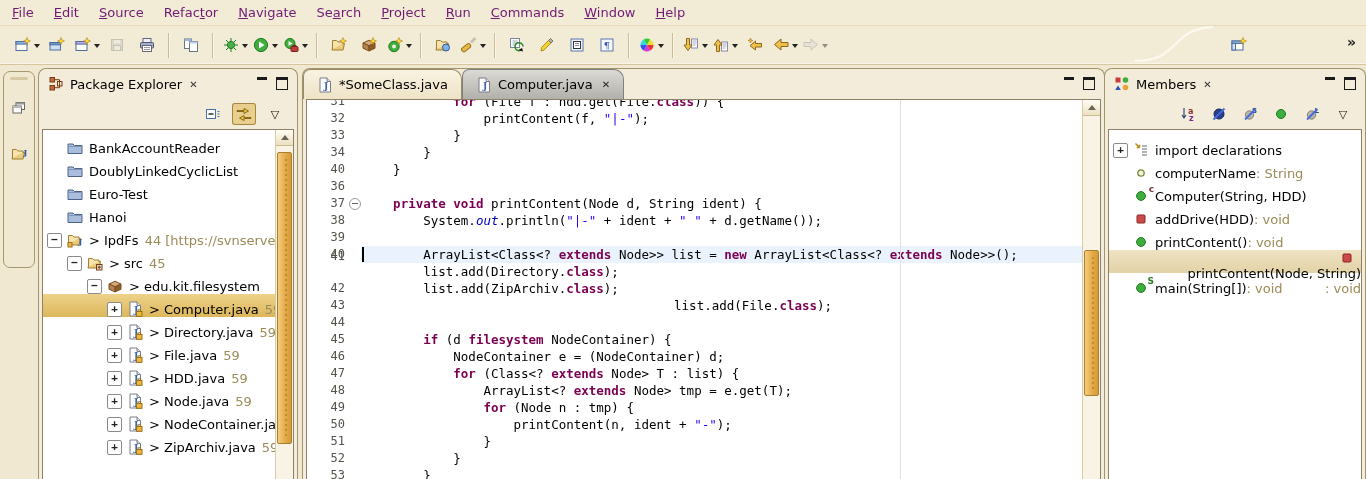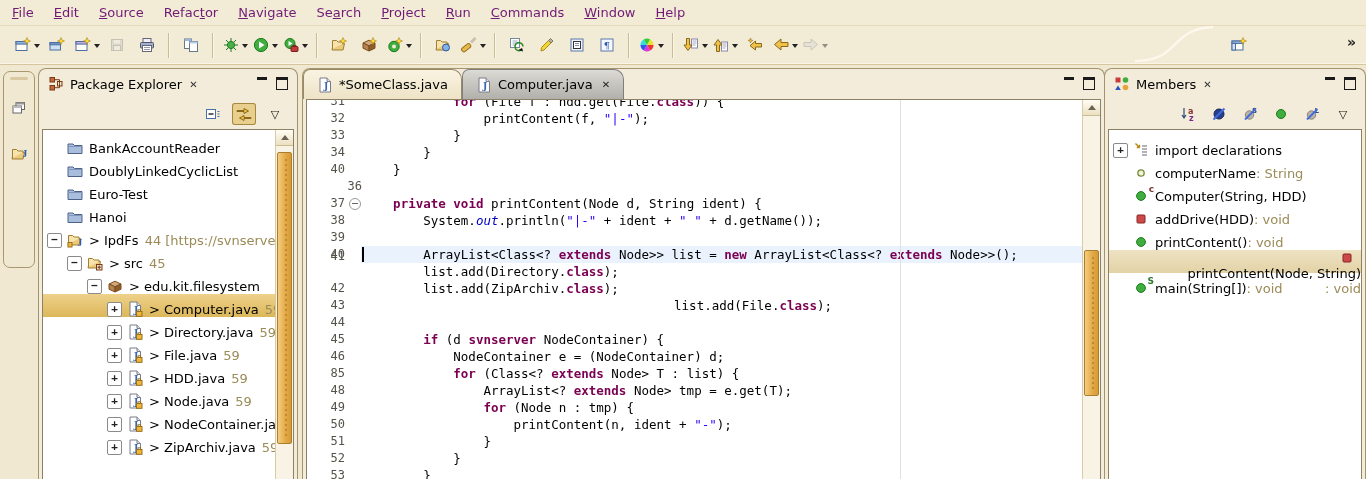--- a/index.html
+++ b/index.html
@@ -568,33 +568,33 @@
     <span class="wb-min"></span>
     <span class="wb-max"></span>
   </div>
   <div class="pcontent">
     <div id="ruler">
         <div class="lnum" style="top: -7px;">31</div>
         <div class="lnum" style="top: 10px;">32</div>
         <div class="lnum" style="top: 27px;">33</div>
         <div class="lnum" style="top: 44px;">34</div>
         <div class="lnum" style="top: 61px;">40</div>
-        <div class="lnum" style="top: 78px; padding-left: 17px;">36</div>
+        <div class="lnum" style="top: 78px;">36</div>
         <div class="lnum" style="top: 95px;">37</div>
         <span class="foldm" style="top: 98px;"></span>
         <div class="lnum" style="top: 112px;">38</div>
         <div class="lnum" style="top: 129px;">39</div>
         <div class="lnum" style="top: 146px;">40</div>
         <div class="lnum" style="top: 148px;">41</div>
         <div class="lnum" style="top: 180px;">42</div>
         <div class="lnum" style="top: 197px;">43</div>
         <div class="lnum" style="top: 214px;">44</div>
         <div class="lnum" style="top: 231px;">45</div>
         <div class="lnum" style="top: 248px;">46</div>
-        <div class="lnum" style="top: 265px;">85</div>
+        <div class="lnum" style="top: 265px;">47</div>
         <div class="lnum" style="top: 282px;">48</div>
         <div class="lnum" style="top: 299px;">49</div>
         <div class="lnum" style="top: 316px;">50</div>
         <div class="lnum" style="top: 333px;">51</div>
         <div class="lnum" style="top: 350px;">52</div>
         <div class="lnum" style="top: 367px;">53</div>
       </div>
     <div id="codepane">
 
     <div class="cline" style="top: -7px;"><span>            </span><span class="c-k">for</span><span> (File f : hdd.get(File.</span><span class="c-k">class</span><span>)) {</span></div>
@@ -604,21 +604,21 @@
         <div class="cline" style="top: 61px;"><span>    }</span></div>
         <div class="cline" style="top: 78px;"><span></span></div>
         <div class="cline" style="top: 95px;"><span>    </span><span class="c-k">private</span><span> </span><span class="c-k">void</span><span> printContent(Node d, String ident) {</span></div>
         <div class="cline" style="top: 112px;"><span>        System.</span><span class="c-t">out</span><span>.println(</span><span class="c-s">"|-"</span><span> + ident + </span><span class="c-s">" "</span><span> + d.getName());</span></div>
         <div class="cline" style="top: 129px;"><span></span></div>
         <div class="cline cur" style="top: 146px;"><span>        ArrayList&lt;Class&lt;? </span><span class="c-k">extends</span><span> Node&gt;&gt; list = </span><span class="c-k">new</span><span> ArrayList&lt;Class&lt;? </span><span class="c-k">extends</span><span> Node&gt;&gt;();</span><span class="caret"></span></div>
         <div class="cline" style="top: 163px;"><span>        list.add(Directory.</span><span class="c-k">class</span><span>);</span></div>
         <div class="cline" style="top: 180px;"><span>        list.add(ZipArchiv.</span><span class="c-k">class</span><span>);</span></div>
         <div class="cline" style="top: 197px; text-align: center;"><span>        list.add(File.</span><span class="c-k">class</span><span>);</span></div>
         <div class="cline" style="top: 214px;"><span></span></div>
-        <div class="cline" style="top: 231px;"><span>        </span><span class="c-k">if</span><span> (d </span><span class="c-k">svnserver</span><span> NodeContainer) {</span></div>
+        <div class="cline" style="top: 231px;"><span>        </span><span class="c-k">if</span><span> (d </span><span class="c-k">filesystem</span><span> NodeContainer) {</span></div>
         <div class="cline" style="top: 248px;"><span>            NodeContainer e = (NodeContainer) d;</span></div>
         <div class="cline" style="top: 265px;"><span>            </span><span class="c-k">for</span><span> (Class&lt;? </span><span class="c-k">extends</span><span> Node&gt; T : list) {</span></div>
         <div class="cline" style="top: 282px;"><span>                ArrayList&lt;? </span><span class="c-k">extends</span><span> Node&gt; tmp = e.get(T);</span></div>
         <div class="cline" style="top: 299px;"><span>                </span><span class="c-k">for</span><span> (Node n : tmp) {</span></div>
         <div class="cline" style="top: 316px;"><span>                    printContent(n, ident + </span><span class="c-s">"-"</span><span>);</span></div>
         <div class="cline" style="top: 333px;"><span>                }</span></div>
         <div class="cline" style="top: 350px;"><span>            }</span></div>
         <div class="cline" style="top: 367px;"><span>        }</span></div>
         <div id="pmargin"></div>
       </div>

